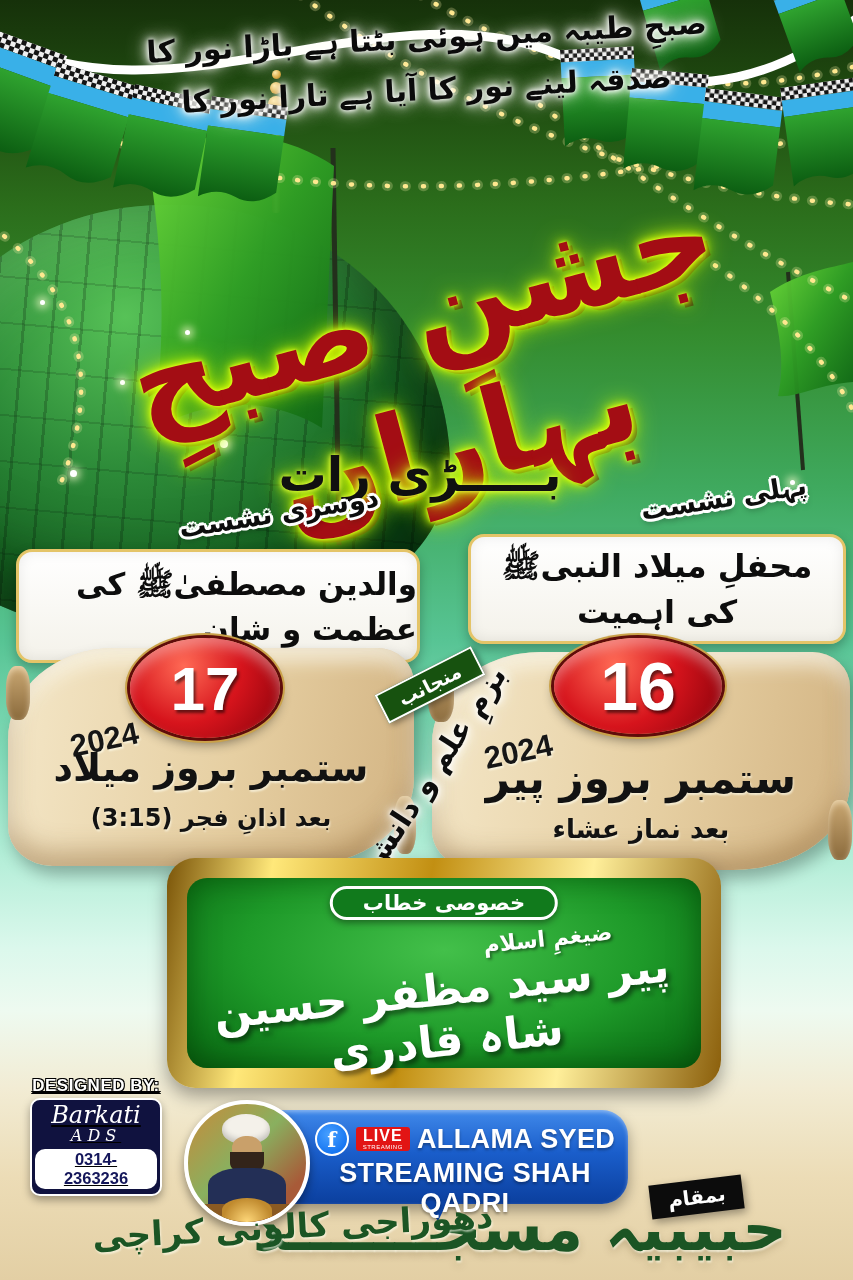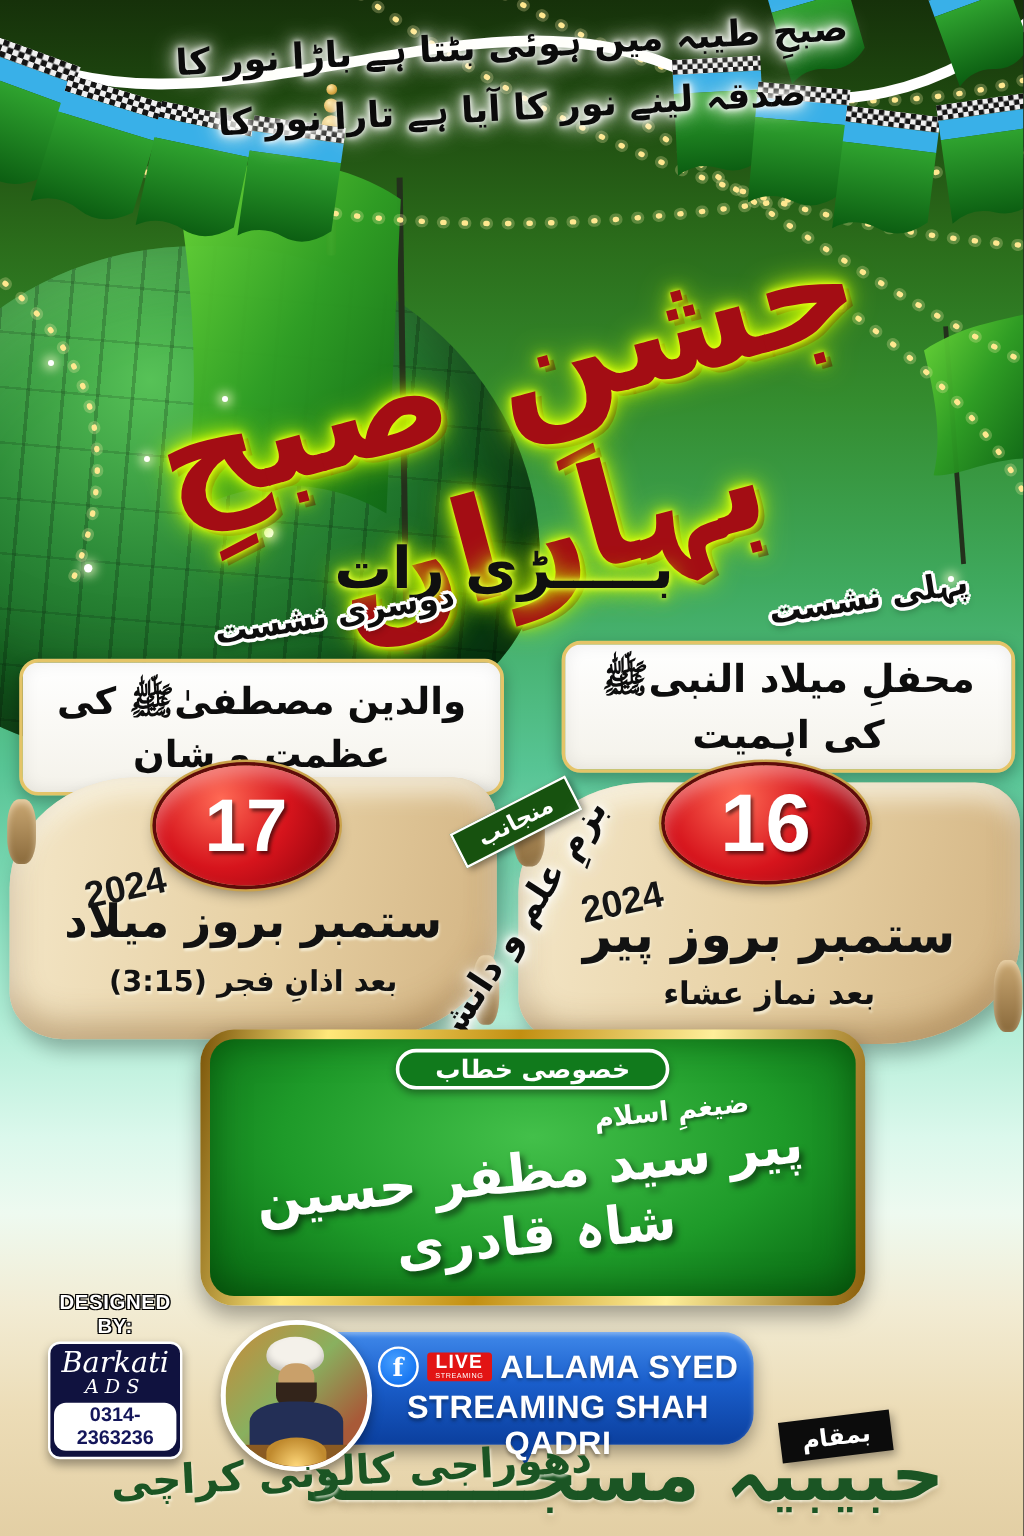--- a/index.html
+++ b/index.html
@@ -34,32 +34,32 @@
   .curl{position:absolute;background:linear-gradient(180deg,#caa873,#8a6a3c);border-radius:40%;box-shadow:inset 0 3px 6px rgba(255,240,210,.6);}
   .day-oval{display:flex;align-items:center;justify-content:center;border-radius:50%;
     background:radial-gradient(circle at 36% 28%,#ff6a55 0%,#d6141c 48%,#85000a 100%);
     box-shadow:0 0 0 3px #5f0c0a,0 0 0 5px #caa24a,0 6px 12px rgba(0,0,0,.45),inset 0 8px 12px rgba(255,255,255,.35);
     color:#fff;font-weight:bold;font-family:"Liberation Sans",sans-serif;
     text-shadow:2px 3px 3px rgba(0,0,0,.55);}
   .scroll-year{font-family:"Liberation Sans",sans-serif;font-weight:bold;font-size:31px;color:#161616;transform:rotate(-12deg);text-shadow:1px 2px 2px rgba(255,255,240,.7);}
   .scroll-line{font-weight:bold;color:#121212;text-align:center;text-shadow:1px 2px 2px rgba(255,255,240,.6);}
   .org-ribbon{background:#17520f;border:2px solid #fff;color:#fff;font-size:19px;font-weight:bold;padding:3px 18px;transform:rotate(-27deg);box-shadow:2px 3px 6px rgba(0,0,0,.4);}
   .org-name{font-size:30px;font-weight:bold;color:#0d0d0d;transform:rotate(-57deg);letter-spacing:1px;}
-  .panel-outer{left:167px;top:858px;width:554px;height:230px;border-radius:28px;padding:8px;box-sizing:border-box;
+  .panel-outer{left:167px;top:858px;width:554px;height:230px;border-radius:28px;padding:20px;box-sizing:border-box;
     background:linear-gradient(100deg,#7a5408 0%,#ffe87a 18%,#c28f12 45%,#ffef9a 72%,#8a5e0a 100%);
     box-shadow:0 8px 18px rgba(0,0,0,.35);}
   .panel-inner{width:100%;height:100%;border-radius:20px;position:relative;
     background:radial-gradient(ellipse at 50% 38%,#43c04a 0%,#1e9a29 55%,#0e7518 85%,#0a5e12 100%);
     box-shadow:inset 0 0 30px rgba(0,60,0,.55);}
   .panel-badge{position:absolute;top:8px;left:50%;transform:translateX(-50%);background:#117a1c;border:3px solid #fff;
     border-radius:999px;color:#fff;font-size:21px;font-weight:bold;padding:2px 30px;box-shadow:0 3px 7px rgba(0,0,0,.4);white-space:nowrap;}
   .panel-honorific{position:absolute;right:88px;top:48px;color:#fff;font-size:22px;font-weight:bold;transform:rotate(-6deg);text-shadow:2px 2px 3px rgba(0,0,0,.45);}
   .panel-name{position:absolute;left:0;width:100%;top:86px;text-align:center;color:#fff;font-size:44px;font-weight:bold;
     transform:rotate(-6deg);text-shadow:3px 4px 5px rgba(0,0,0,.5);}
-  .designer{left:40px;top:1076px;width:112px;text-align:center;}
+  .designer{left:30px;top:1076px;width:132px;text-align:center;text-decoration:underline;}
   .designer-label{color:#fff;font-weight:bold;font-size:17px;letter-spacing:.5px;
     text-shadow:-1px -1px 0 #000,1px -1px 0 #000,-1px 1px 0 #000,1px 1px 0 #000;}
   .designer-box{margin-top:2px;background:#10123f;border:2px solid #fff;border-radius:10px;padding:3px 3px 5px;box-shadow:0 4px 8px rgba(0,0,0,.35);}
   .designer-brand{font-family:"DejaVu Serif",serif;font-style:italic;color:#fff;font-size:24px;line-height:1;}
   .designer-sub{font-family:"DejaVu Serif",serif;font-style:italic;color:#fff;font-size:16px;letter-spacing:5px;line-height:1.1;}
   .designer-phone{margin-top:4px;background:#fff;border-radius:10px;color:#14165a;font-weight:bold;font-size:16.5px;padding:1px 15px;font-family:"Liberation Sans",sans-serif;}
   .ribbon-blue{left:246px;top:1110px;width:382px;height:94px;border-radius:26px;
     background:linear-gradient(180deg,#4089ea 0%,#1a5ecb 45%,#0b3f9e 100%);
     box-shadow:0 6px 14px rgba(0,0,0,.35),inset 0 2px 4px rgba(255,255,255,.4);}
   .ribbon-tail{position:absolute;left:178px;bottom:-17px;width:0;height:0;border-left:14px solid transparent;border-right:10px solid transparent;border-top:20px solid #0c44a6;}
@@ -202,21 +202,21 @@
 
   <div class="abs urdu main-title">جشنِ صبحِ بہاراں</div>
   <div class="abs urdu night">بـــــڑی رات</div>
 
   <div class="abs urdu sess-label outline-w" style="left:640px;top:482px;">پہلی نشست</div>
   <div class="abs urdu sess-box" style="left:468px;top:534px;width:372px;height:104px;font-size:32px;">
     <span>محفلِ میلاد النبیﷺ کی اہمیت</span>
   </div>
 
   <div class="abs urdu sess-label outline-w" style="left:178px;top:497px;">دوسری نشست</div>
-  <div class="abs urdu sess-box" style="left:16px;top:549px;width:398px;height:108px;font-size:31px;">
+  <div class="abs urdu sess-box" style="left:16px;top:549px;width:398px;height:108px;font-size:31px;text-align:right;">
     <span>والدین مصطفیٰﷺ کی عظمت و شان</span>
   </div>
 
   <div class="abs" style="left:432px;top:652px;width:418px;height:218px;">
     <div class="abs scroll" style="inset:0;"></div>
     <div class="curl" style="left:-4px;top:14px;width:26px;height:56px;"></div>
     <div class="curl" style="right:-2px;bottom:10px;width:24px;height:60px;"></div>
     <div class="abs day-oval" style="left:122px;top:-14px;width:168px;height:96px;font-size:68px;">16</div>
     <div class="abs scroll-year" style="left:52px;top:82px;">2024</div>
     <div class="abs urdu scroll-line" style="left:0;width:100%;top:102px;font-size:42px;">ستمبر بروز پیر</div>

